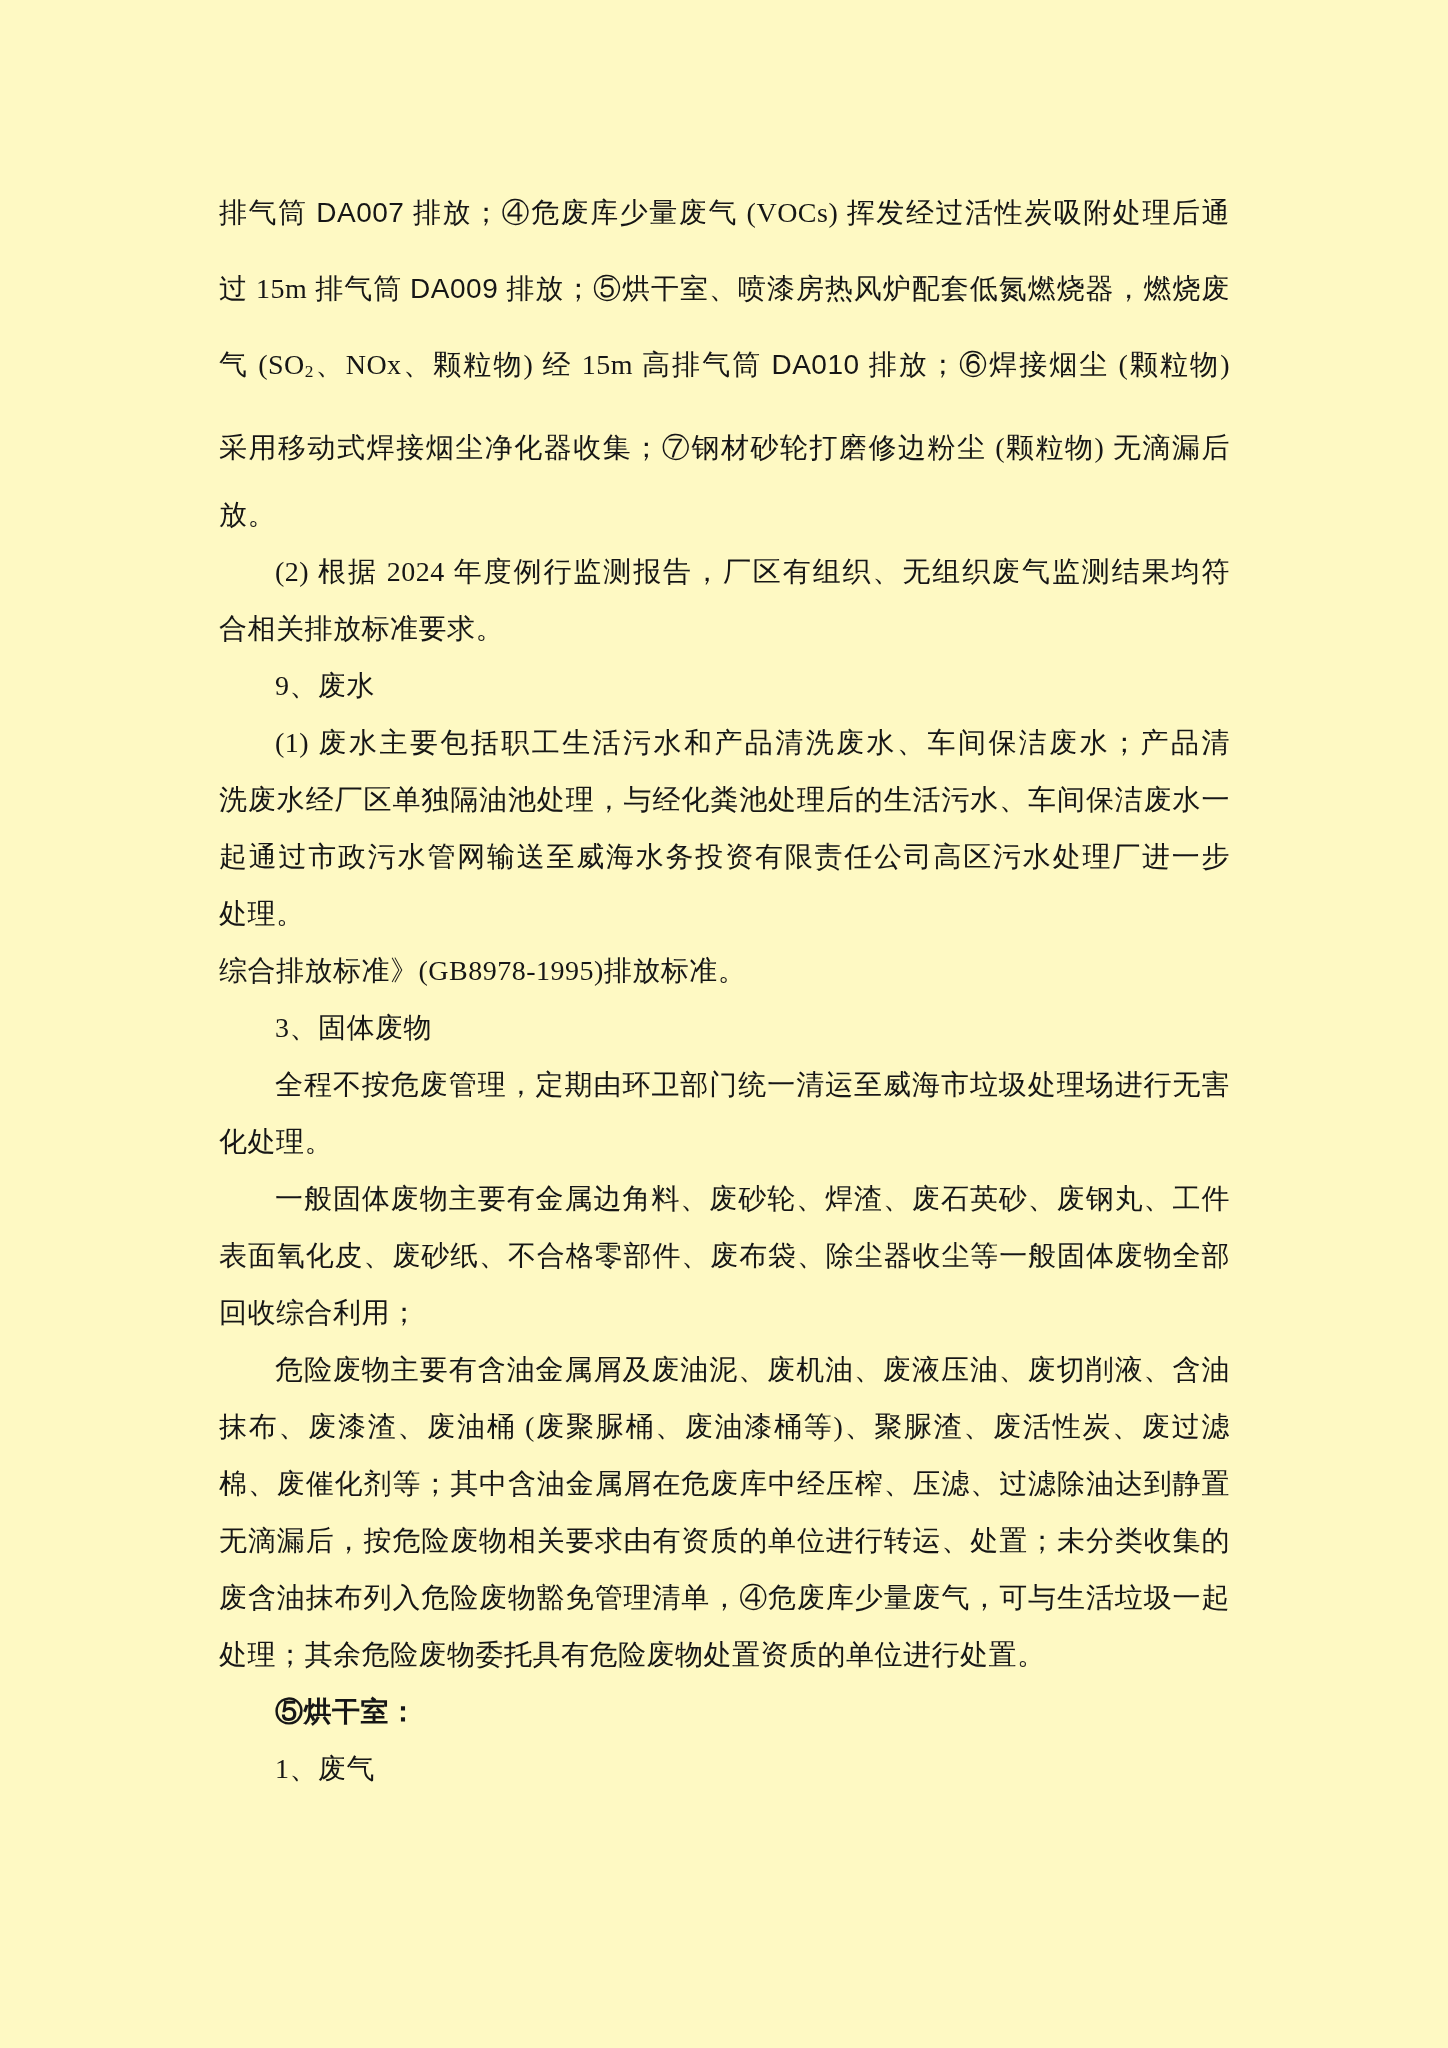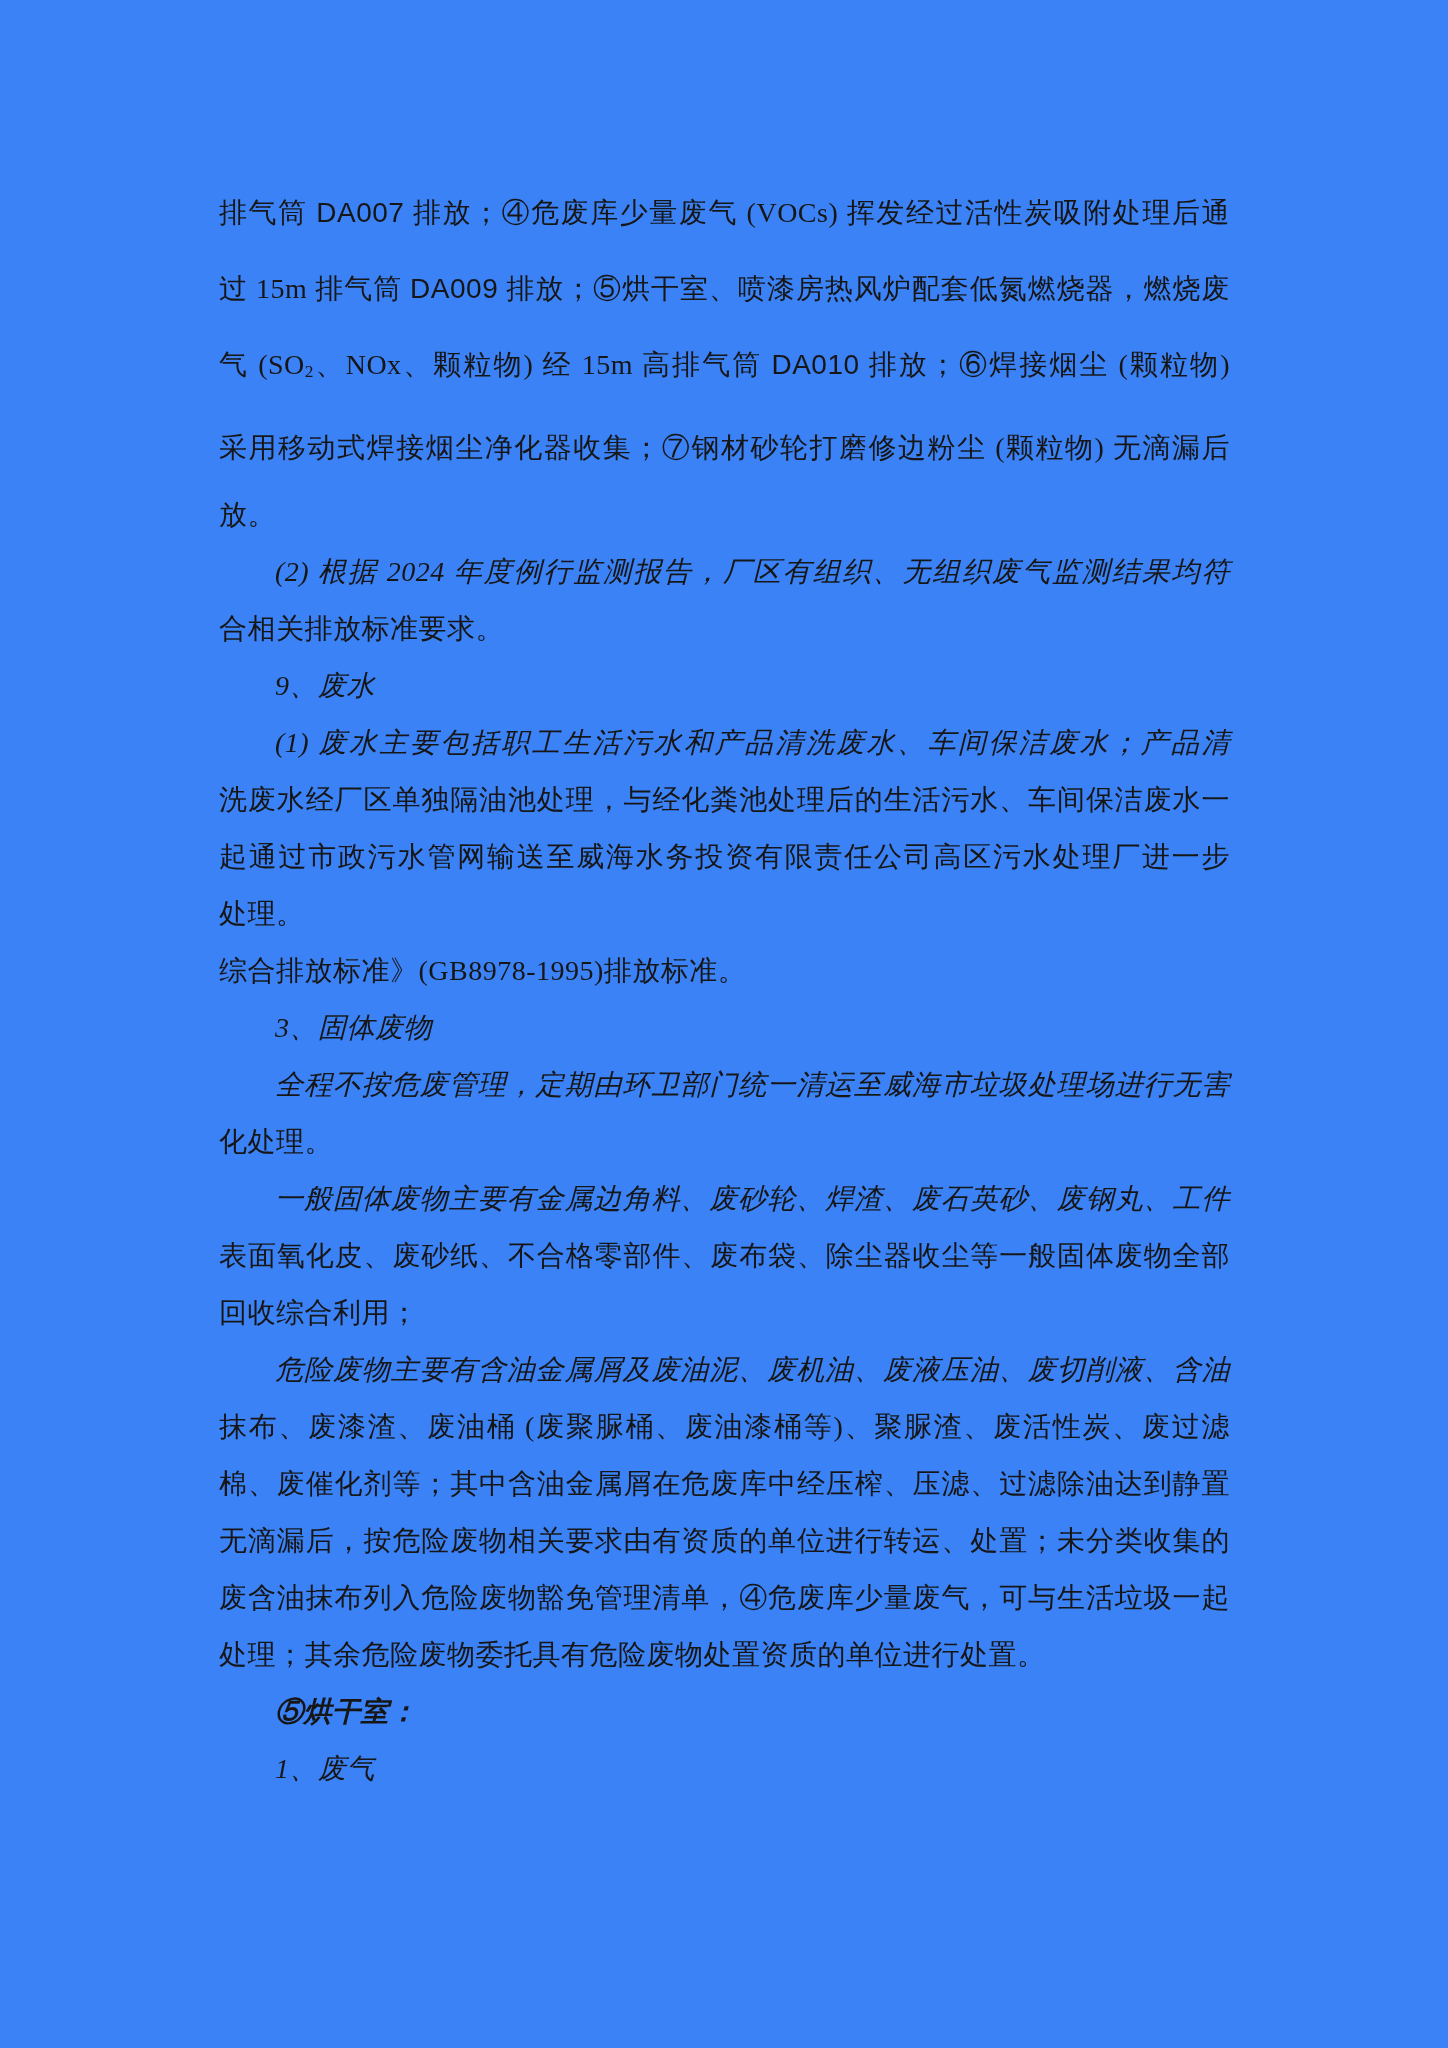--- a/index.html
+++ b/index.html
@@ -4,21 +4,21 @@
 <style>
   html, body {
     margin: 0;
     padding: 0;
     background: #ffffff;
   }
   .page {
     position: relative;
     width: 1448px;
     height: 2048px;
-    background: #3b82f6;
+    background: #fef9c3;
     overflow: hidden;
   }
   .text-block {
     position: absolute;
     left: 219px;
     top: 175px;
     width: 1011px;
   }
   .line {
     font-family: "Liberation Serif", "DejaVu Serif", serif;
@@ -26,21 +26,21 @@
     line-height: 57px;
     color: #161616;
     text-align: left;
     letter-spacing: 0.5px;
   }
   .line.wide { line-height: 76px; }
   .line.justify {
     text-align: justify;
     text-align-last: justify;
   }
-  .line.indent { text-indent: 2em; font-style: italic; }
+  .line.indent { text-indent: 2em; }
   .line.bold { font-weight: bold; }
   .run-sans {
     font-family: "Liberation Sans", "DejaVu Sans", sans-serif;
   }
   .run-sub {
     font-size: 0.62em;
     vertical-align: -0.18em;
   }
 </style>
 </head>

